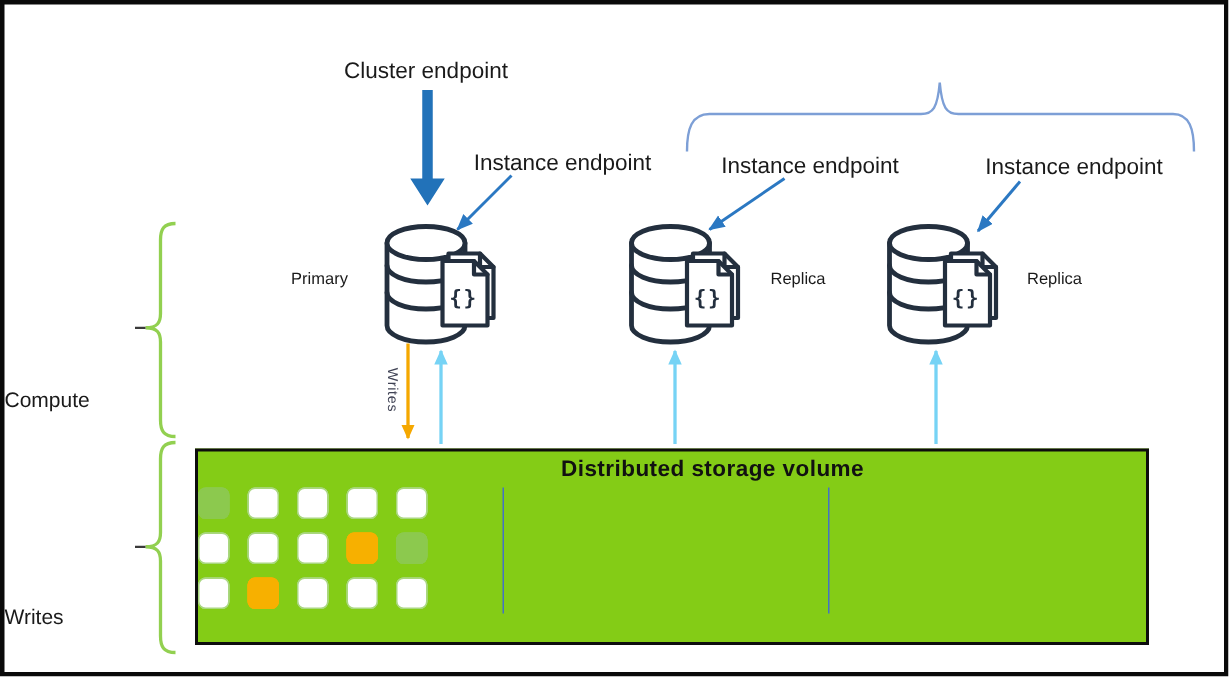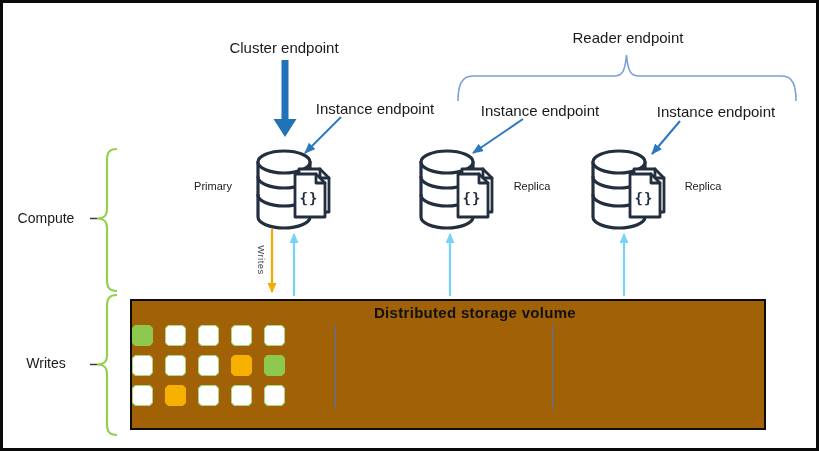--- a/index.html
+++ b/index.html
@@ -15,35 +15,35 @@
   .layer{position:absolute;left:0;top:0;width:819px;height:451px;}
   .lbl{
     position:absolute;
     font-size:15px;color:#1a1a1a;
     white-space:nowrap;line-height:1.1;
     transform:translateX(-50%);
   }
   .node-lbl{font-size:11px;}
   .side-lbl{
     position:absolute;left:0;width:86px;
-    text-align:center;font-size:14px;color:#1a1a1a;
-    white-space:nowrap;line-height:1.1;
+    text-align:left;font-size:14px;color:#1a1a1a;
+    white-space:nowrap;line-height:1.1;margin-top:48px;
   }
   .writes-lbl{
     position:absolute;
     font-size:9.5px;color:#3f4254;letter-spacing:0.5px;
     transform:translate(-50%,-50%) rotate(90deg);
     white-space:nowrap;
   }
   .storage-box{
     position:absolute;left:127px;top:296px;
     width:636px;height:131px;
     box-sizing:border-box;
     border:2.5px solid #0d0d0d;
-    background:#a16207;
+    background:#84cc16;
   }
   .storage-title{
     position:absolute;left:343px;top:3px;
     transform:translateX(-50%);
     font-size:15px;font-weight:bold;color:#111;
     letter-spacing:0.3px;white-space:nowrap;
   }
   .sq-group{
     position:absolute;top:24px;
     display:grid;
@@ -136,21 +136,20 @@
     </g>
     <g>
       <use href="#dbicon" transform="translate(418,148)"></use>
     </g>
     <g>
       <use href="#dbicon" transform="translate(590,148)"></use>
     </g>
   </svg>
 
   <div class="lbl" style="left:281px;top:37px;">Cluster endpoint</div>
-  <div class="lbl" style="left:625px;top:27px;">Reader endpoint</div>
   <div class="lbl" style="left:372px;top:98px;">Instance endpoint</div>
   <div class="lbl" style="left:537px;top:100px;">Instance endpoint</div>
   <div class="lbl" style="left:713px;top:101px;">Instance endpoint</div>
 
   <div class="lbl node-lbl" style="left:210px;top:177px;">Primary</div>
   <div class="lbl node-lbl" style="left:529px;top:177px;">Replica</div>
   <div class="lbl node-lbl" style="left:700px;top:177px;">Replica</div>
 
   <div class="side-lbl" style="top:208px;">Compute</div>
   <div class="side-lbl" style="top:353px;">Writes</div>

